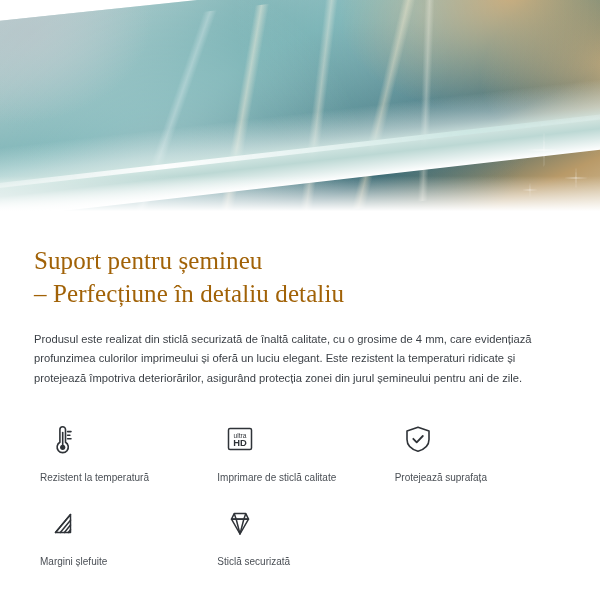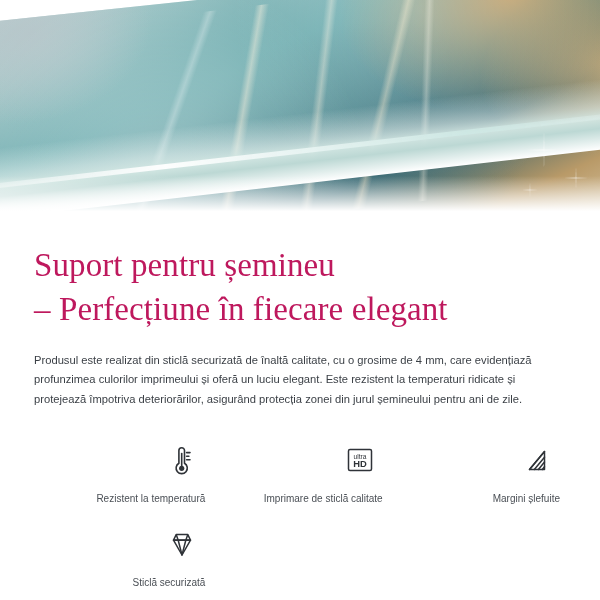--- a/index.html
+++ b/index.html
@@ -129,24 +129,24 @@
   .sparkle.s2 { right: 12px; bottom: 26px; width: 24px; height: 24px; opacity: .85; }
   .sparkle.s3 { right: 62px; bottom: 18px; width: 16px; height: 16px; opacity: .7; }
 
   
   .content {
     padding: 20px 34px 0 34px;
   }
 
   .headline {
     font-family: "Liberation Serif", serif;
-    font-size: 33px;
+    font-size: 25px;
     line-height: 1.32;
     font-weight: 400;
-    color: #be185d;
+    color: #a16207;
     margin: 8px 0 20px 0;
     letter-spacing: 0.1px;
   }
   .headline .line { display: block; }
 
   .body-copy {
     font-size: 11.2px;
     line-height: 1.72;
     color: #3a3f45;
     margin: 8px 0 22px 0;
@@ -157,21 +157,21 @@
   .features {
     display: grid;
     grid-template-columns: repeat(3, 1fr);
     row-gap: 16px;
     column-gap: 0;
     padding: 6px 0 0 0;
   }
   .feature {
     display: flex;
     flex-direction: column;
-    align-items: flex-end;
+    align-items: flex-start;
     text-align: center;
     padding: 0 6px;
   }
   .feature-icon {
     width: 46px;
     height: 46px;
     display: flex;
     align-items: center;
     justify-content: center;
     margin-bottom: 9px;
@@ -198,21 +198,21 @@
     <span class="sparkle s1"></span>
     <span class="sparkle s2"></span>
     <span class="sparkle s3"></span>
     <div class="hero-fade"></div>
   </div>
 
   <div class="content">
 
     <h1 class="headline">
       <span class="line">Suport pentru șemineu</span>
-      <span class="line">– Perfecțiune în fiecare elegant</span>
+      <span class="line">– Perfecțiune în detaliu detaliu</span>
     </h1>
 
     <p class="body-copy">Produsul este realizat din sticlă securizată de înaltă calitate, cu o grosime de 4 mm, care evidențiază profunzimea culorilor imprimeului și oferă un luciu elegant. Este rezistent la temperaturi ridicate și protejează împotriva deteriorărilor, asigurând protecția zonei din jurul șemineului pentru ani de zile.</p>
 
     <div class="features">
 
       <div class="feature">
         <div class="feature-icon">
           <svg class="ico" width="40" height="40" viewBox="0 0 40 40" fill="none" stroke="#2f3338" stroke-width="1.6" stroke-linecap="round" stroke-linejoin="round">
             <path d="M22.5 23.2V10.5a2.8 2.8 0 1 0-5.6 0v12.7a5.6 5.6 0 1 0 5.6 0z"></path>
@@ -228,20 +228,29 @@
         <div class="feature-icon">
           <svg class="ico" width="40" height="40" viewBox="0 0 40 40" fill="none">
             <rect x="8.5" y="9.5" width="23" height="21" rx="1.5" stroke="#2f3338" stroke-width="1.5"></rect>
             <text x="20" y="18.6" text-anchor="middle" font-family="Liberation Sans, sans-serif" font-size="6.6" fill="#2f3338">ultra</text>
             <text x="20" y="27.4" text-anchor="middle" font-family="Liberation Sans, sans-serif" font-size="9.4" font-weight="bold" fill="#2f3338">HD</text>
           </svg>
         </div>
         <div class="feature-label">Imprimare de sticlă calitate</div>
       </div>
 
+      <div class="feature">
+        <div class="feature-icon">
+          <svg class="ico" width="40" height="40" viewBox="0 0 40 40" fill="none" stroke="#2f3338" stroke-width="1.6" stroke-linecap="round" stroke-linejoin="round">
+            <path d="M20 8.2 31 12v8.4c0 6.2-4.5 9.8-11 11.8-6.5-2-11-5.6-11-11.8V12z"></path>
+            <path d="m15.3 19.8 3.4 3.5 6.1-6.3" stroke-width="1.8"></path>
+          </svg>
+        </div>
+        <div class="feature-label">Protejează suprafața</div>
+      </div>
 
       <div class="feature">
         <div class="feature-icon">
           <svg class="ico" width="40" height="40" viewBox="0 0 40 40" fill="none" stroke="#2f3338" stroke-width="1.5" stroke-linecap="round" stroke-linejoin="round">
             <path d="M12.5 29.5 27.5 11.5"></path>
             <path d="M12.5 29.5h15V11.5z" fill="none"></path>
             <path d="M17.3 29.5 27.5 17.2M21.4 29.5l6.1-7.4M25.3 29.5l2.2-2.7"></path>
           </svg>
         </div>
         <div class="feature-label">Margini șlefuite</div>

